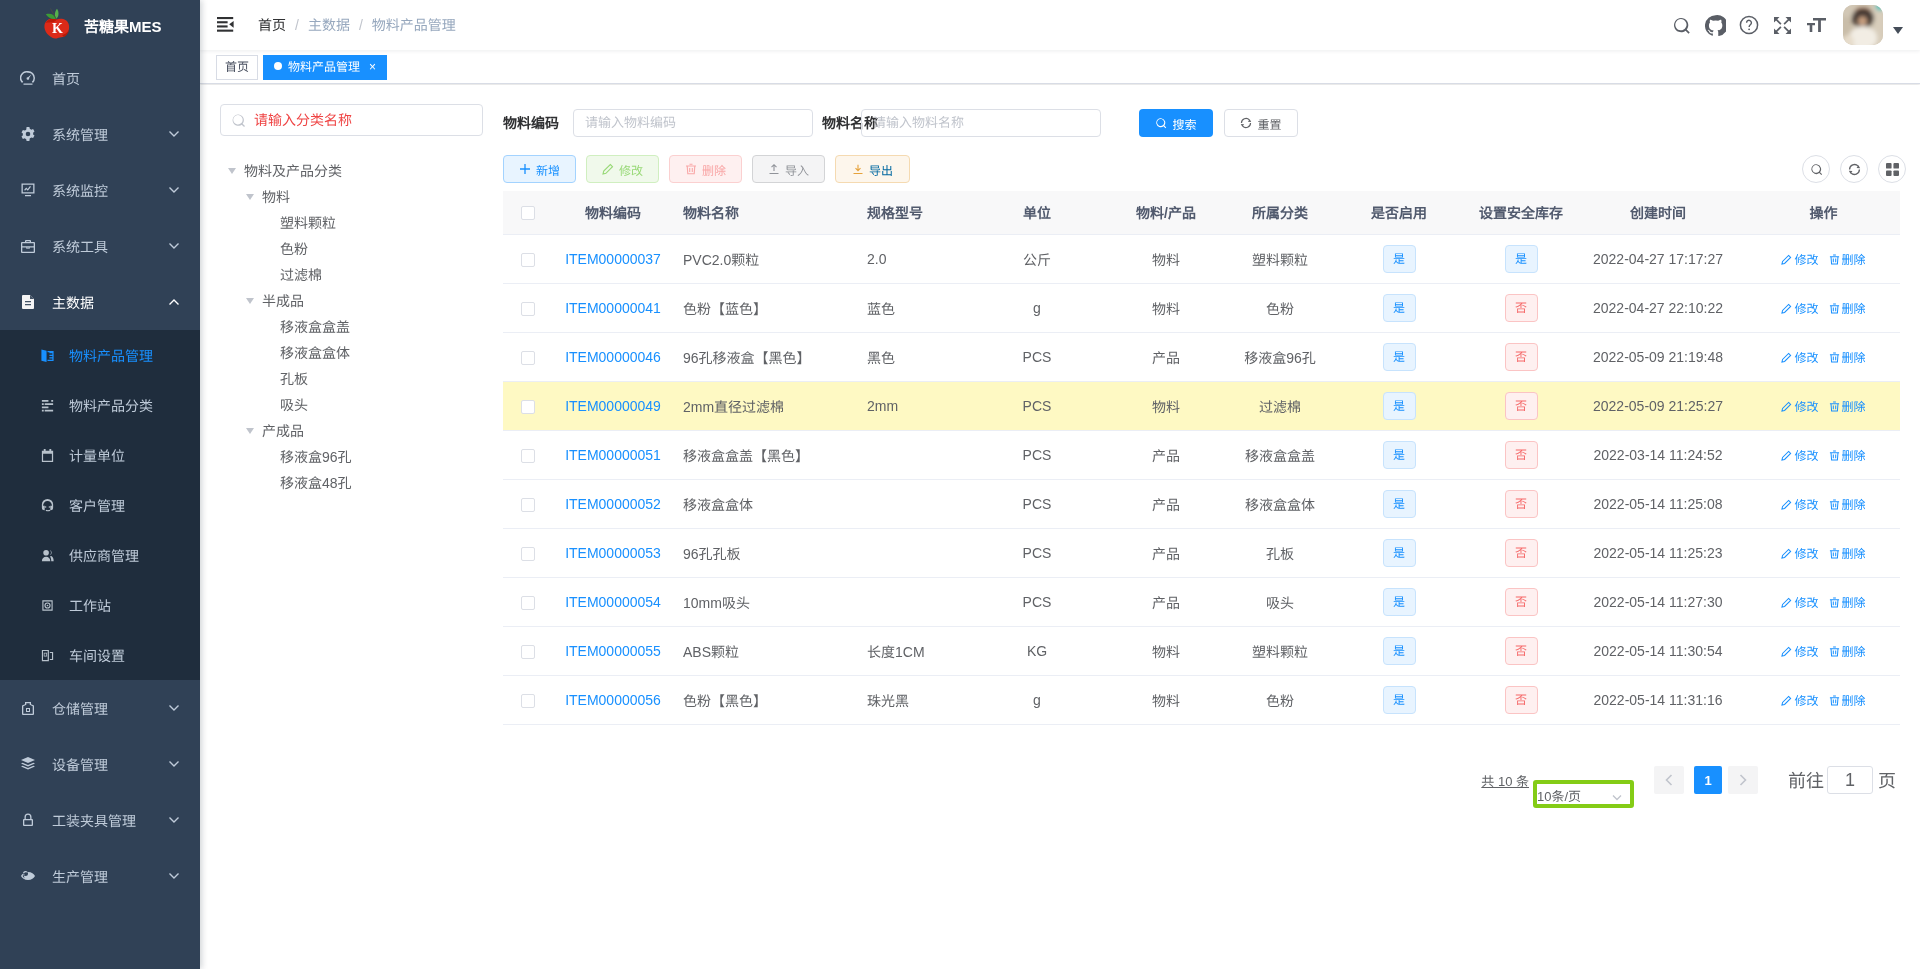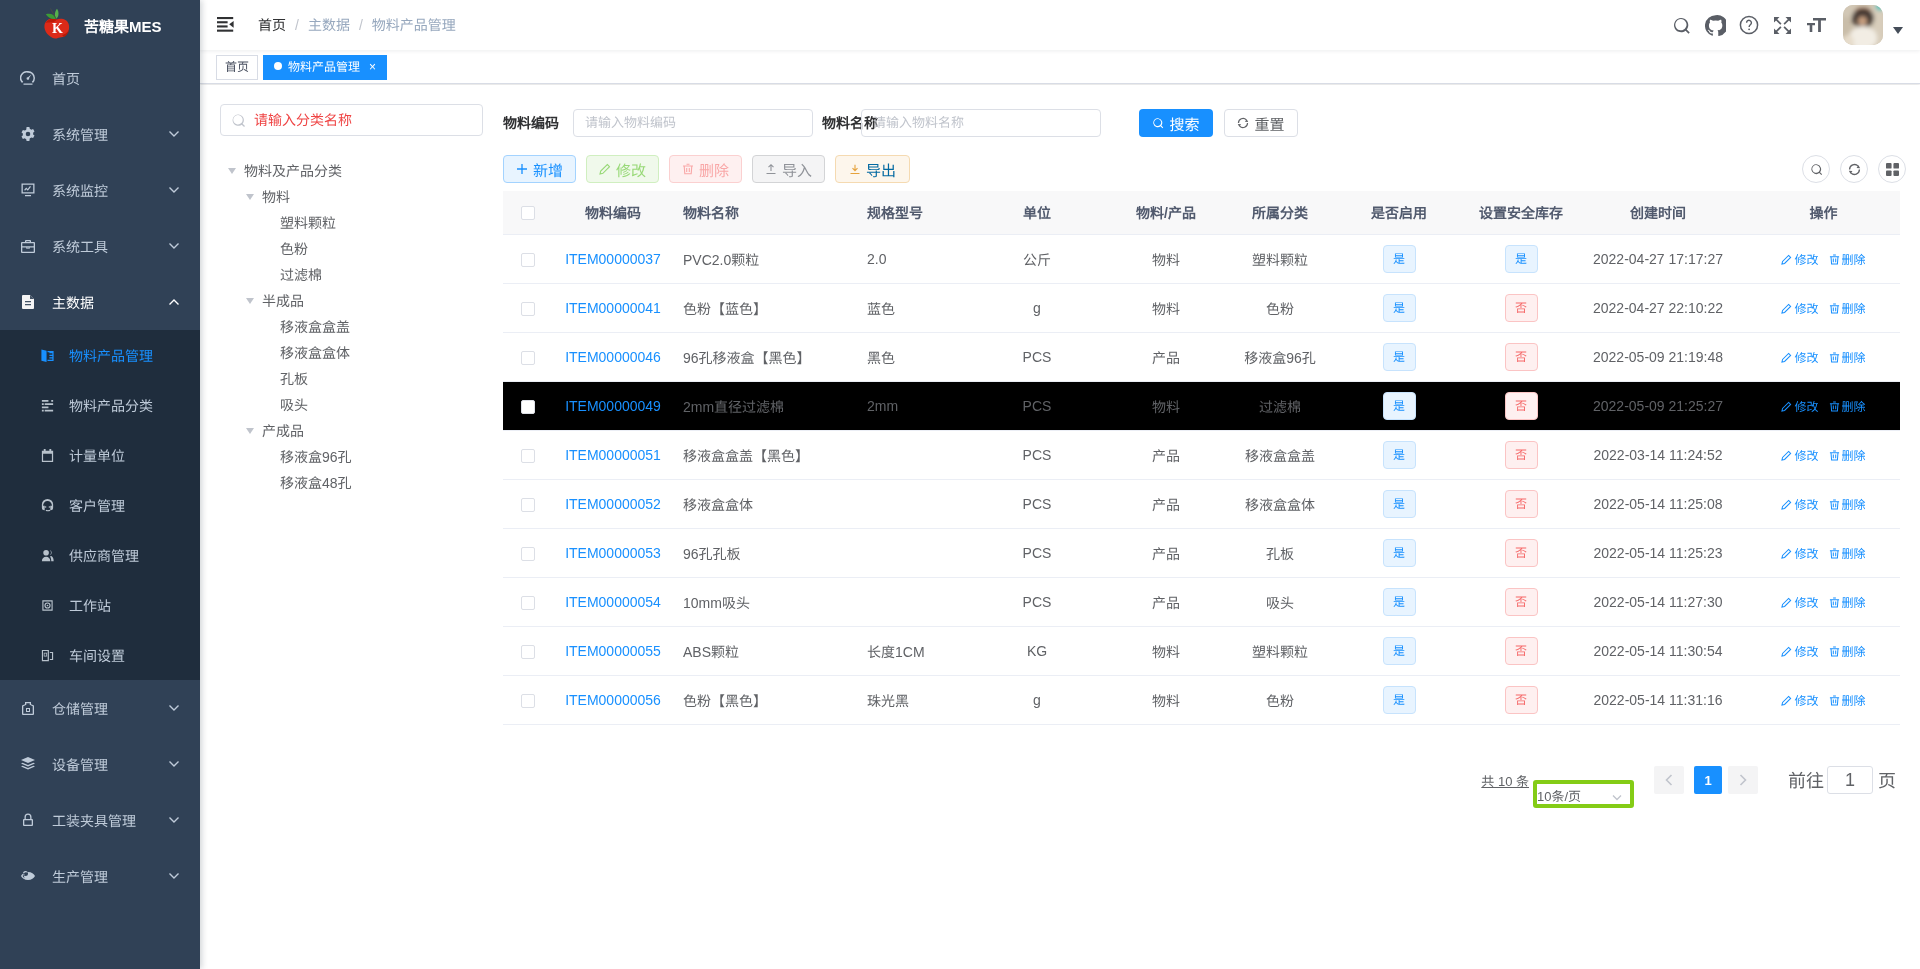--- a/index.html
+++ b/index.html
@@ -40,36 +40,36 @@
 .tree-search svg { position:absolute; left:10px; top:8px; }
 .tree { margin-top:21px; font-size:14px; color:#606266; }
 .tnode { height:26px; display:flex; align-items:center; }
 .tnode .tcaret { width:24px; flex:none; display:flex; justify-content:center; align-items:center; }
 .tcaret i { width:0; height:0; border:4px solid transparent; border-top:6px solid #c0c4cc; margin-top:5px; }
 .ind1 { padding-left:18px; } .ind2 { padding-left:36px; }
 
 .qlabel { position:absolute; font-size:14px; font-weight:bold; color:#303133; line-height:28px; }
 .qinput { position:absolute; width:240px; height:28px; border:1px solid #dcdfe6; border-radius:4px;font-family:Liberation Serif, serif; }
 .qinput .ph { line-height:26px; padding-left:11px; color:#c0c4cc; font-size:13px; }
-.btn { position:absolute; height:28px; border-radius:4px; font-size:15px; display:flex; align-items:center; justify-content:center; }
+.btn { position:absolute; height:28px; border-radius:4px; font-size:12px; display:flex; align-items:center; justify-content:center; }
 .btn svg { margin-right:5px; }
 .btn-search { background:#1890ff; color:#fff; width:74px; }
 .btn-reset { background:#fff; color:#606266; border:1px solid #dcdfe6; width:74px; }
 .btn-add { background:#e8f4ff; color:#1890ff; border:1px solid #a3d3ff; width:73px; }
 .btn-edit { background:#f0f9eb; color:#98d977; border:1px solid #d0efc0; width:73px; }
 .btn-del { background:#fef0f0; color:#f9a7a7; border:1px solid #fbd0d0; width:73px; }
 .btn-imp { background:#f4f4f5; color:#909399; border:1px solid #d3d4d6; width:73px; }
 .btn-exp { background:#fdf6ec; color:#0369a1; border:1px solid #f5dab1; width:75px; }
 .tool-circle { position:absolute; width:28px; height:28px; border-radius:50%; border:1px solid #dcdfe6; background:#fff; display:flex; align-items:center; justify-content:center; }
 
 .tablewrap { position:absolute; left:303px; top:106px; width:1397px; }
 table { border-collapse:collapse; table-layout:fixed; width:1397px; font-size:14px; }
 th { background:#f8f8f9; color:#515a6e; font-weight:bold; height:43px; border-bottom:1px solid #ebeef5; }
 td { height:49px; color:#606266; border-bottom:1px solid #ebeef5; text-align:center; }
-tr.hl td { background:#000000; }
+tr.hl td { background:#fef9c3; }
 td.al, th.al { text-align:left; padding-left:10px; }
 .link { color:#1890ff; }
 .cbx { width:14px; height:14px; border:1px solid #dcdfe6; border-radius:2px; background:#fff; display:inline-block; vertical-align:middle; }
 .mini-tag { display:inline-block; width:33px; height:28px; line-height:26px; border-radius:4px; font-size:12px; }
 .tag-yes { background:#e8f4ff; border:1px solid #c7e3fd; color:#1890ff; }
 .tag-no { background:#fef0f0; border:1px solid #fbc4c4; color:#f56c6c; }
 .oplink { color:#1890ff; font-size:12px; white-space:nowrap; }
 
 .pager { position:absolute; top:667px; right:24px; display:flex; align-items:center; font-size:13px; color:#606266; }
 .pager .total { margin-right:4px;text-decoration:underline; }

